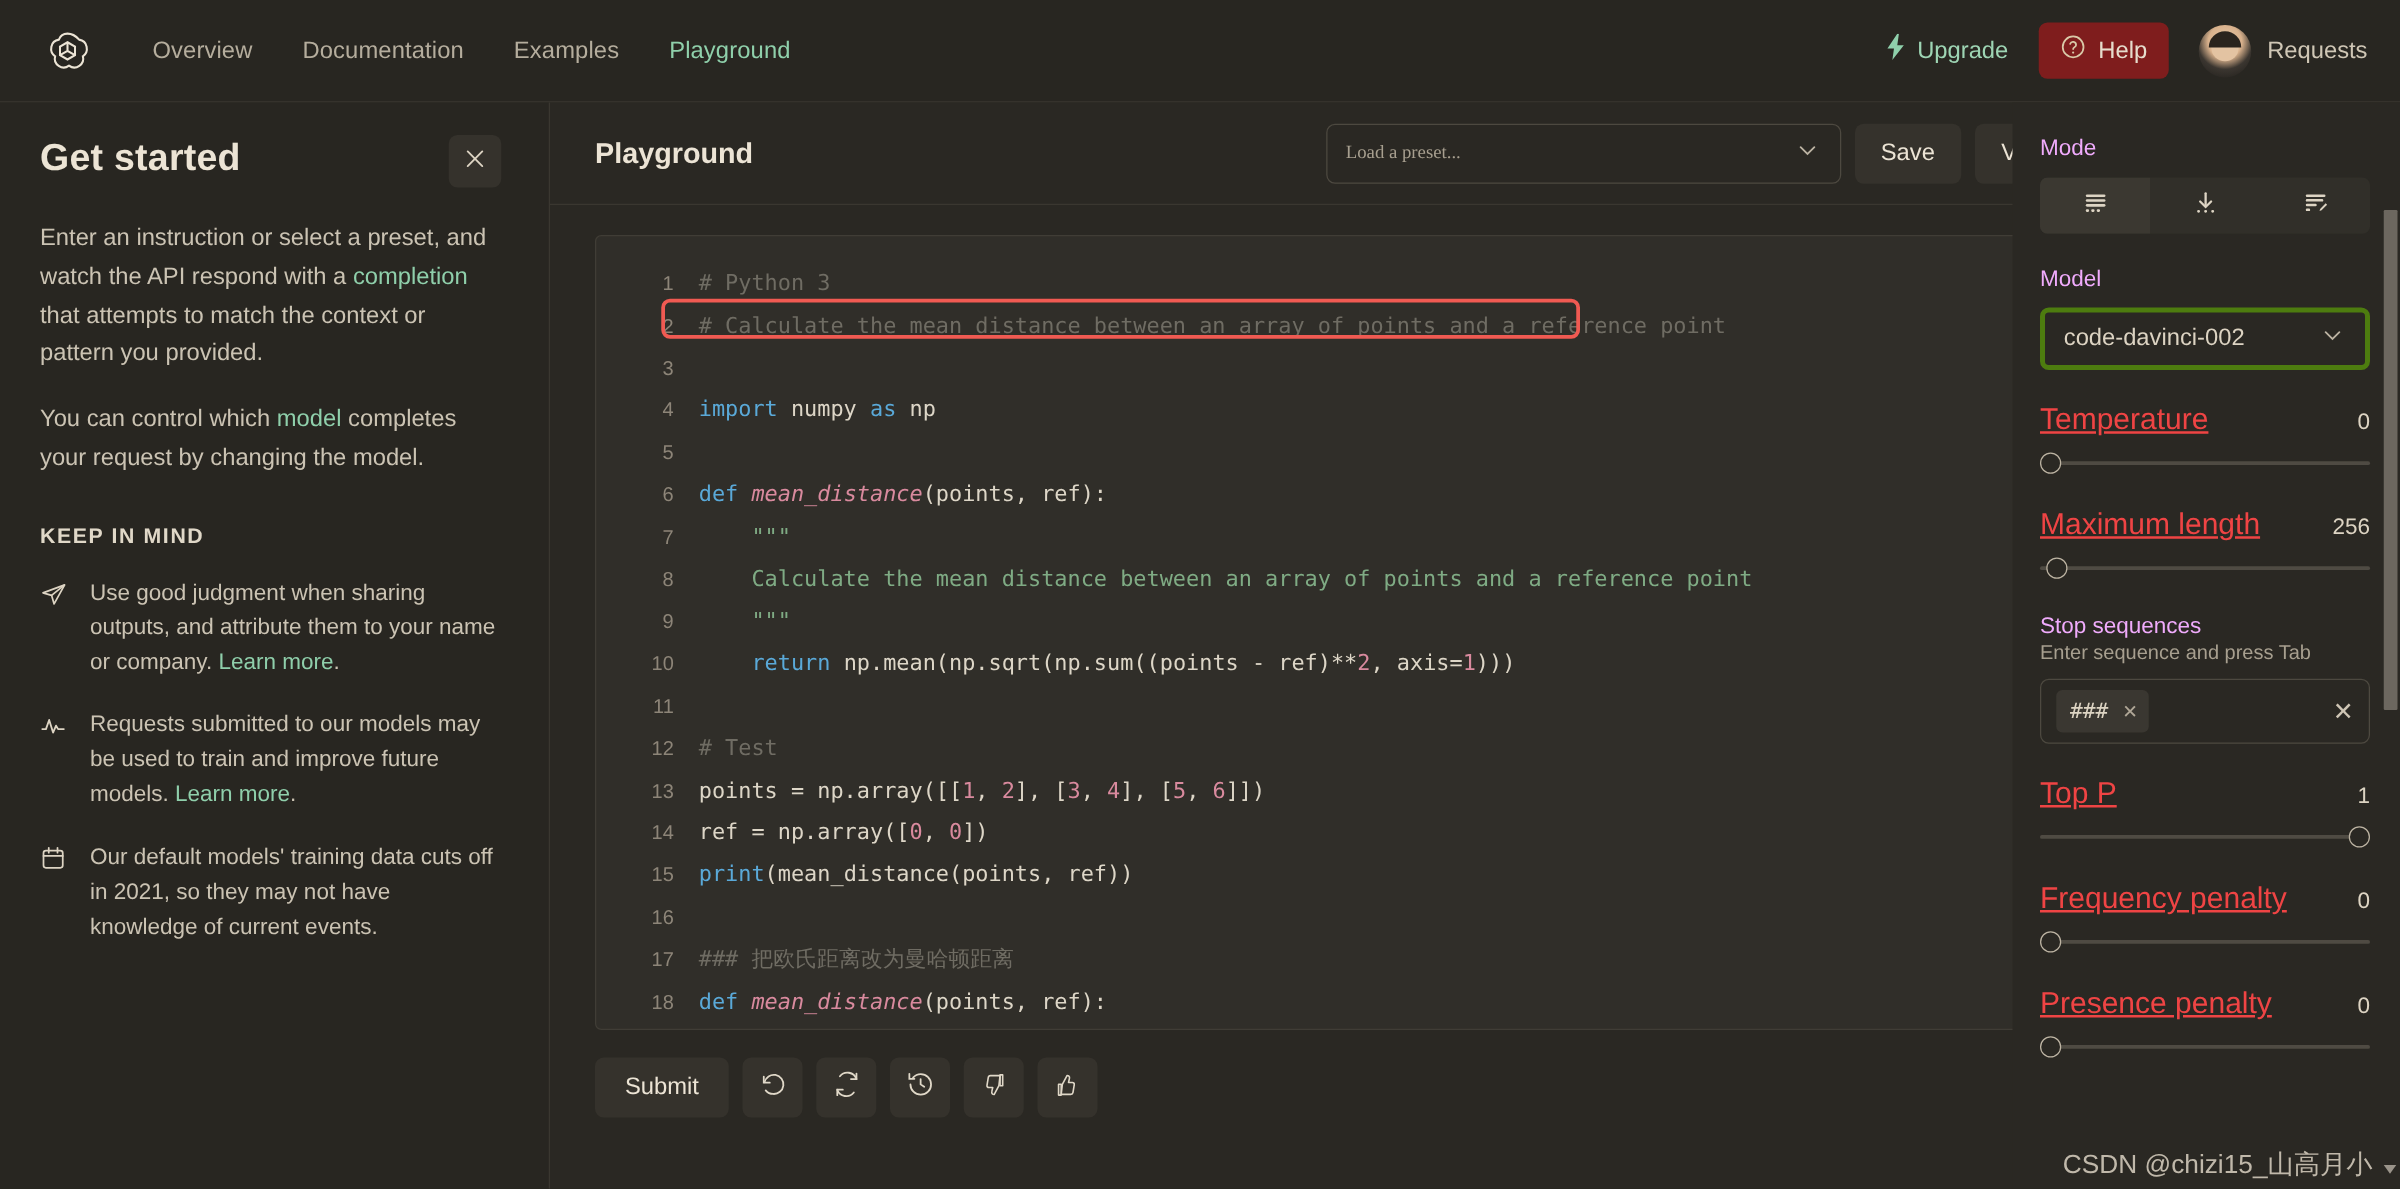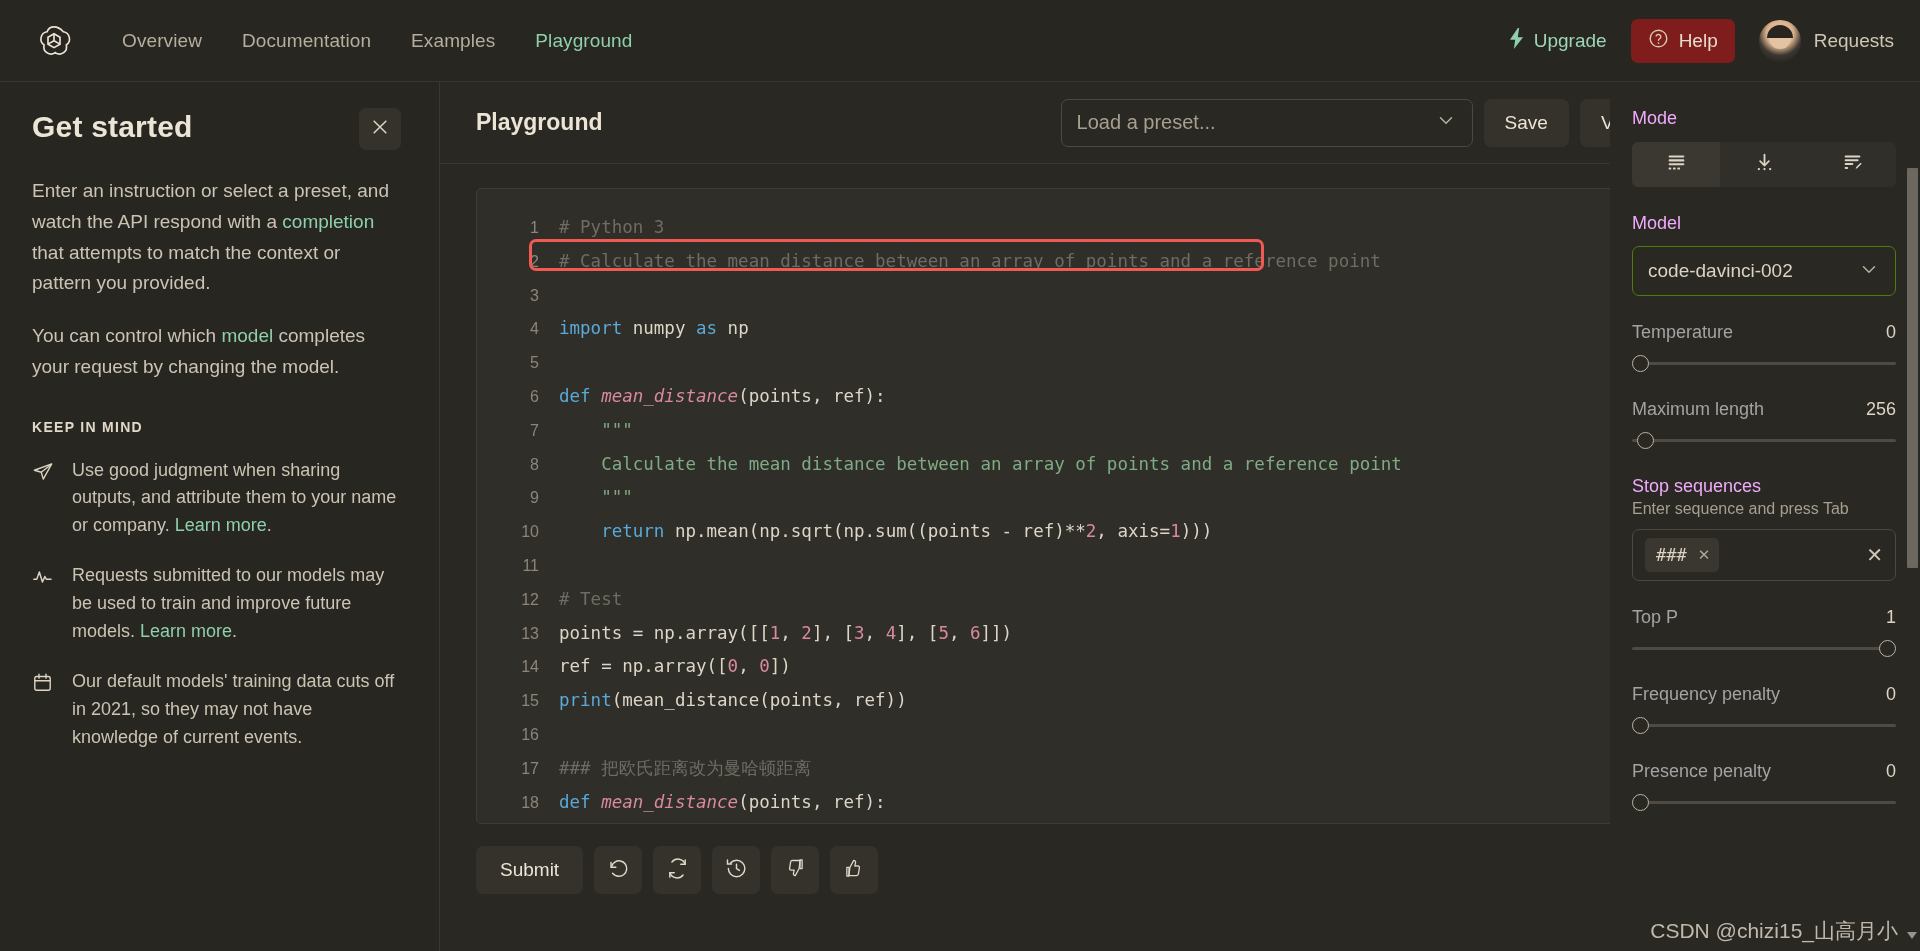--- a/index.html
+++ b/index.html
@@ -62,40 +62,40 @@
   .closebtn {
     width: 42px; height: 42px; border-radius: 7px; background: #35322c;
     display:flex; align-items:center; justify-content:center; cursor: pointer; margin-top: -2px;
   }
   .gs-p {
     margin-top: 26px; font-size: 19px; line-height: 1.62; color: #cbc3b3;
   }
   .gs-p + .gs-p { margin-top: 22px; }
   .green { color: #8fcfab; }
   .kim-title {
-    margin-top: 36px; font-size: 14px; font-weight: bold; letter-spacing: 1.3px; color: #e0d8c8;
+    margin-top: 36px; font-size: 17px; font-weight: bold; letter-spacing: 1.3px; color: #e0d8c8;
   }
   .kim-item { display: flex; gap: 18px; margin-top: 22px; }
   .kim-icon { flex: none; width: 22px; height: 22px; margin-top: 4px; color: #ddd4c3; }
   .kim-text { font-size: 18px; line-height: 1.55; color: #cbc3b3; }
   a.learn { color: #8fcfab; text-decoration: none; }
 
   
   #main { position: absolute; top: 82px; left: 440px; width: 1480px; height: 869px; background: #2a2823; }
   #pgheader {
     height: 82px; display: flex; align-items: center; padding: 0 36px 0 36px;
     border-bottom: 1px solid #3a3730;
   }
   .pg-title { font-size: 23px; font-weight: bold; color: #ece4d5; }
   .pg-tools { margin-left: auto; display: flex; align-items: center; gap: 11px; }
   .preset {
     width: 412px; height: 48px; border: 1px solid #4d4940; border-radius: 7px;
     display: flex; align-items: center; padding: 0 15px; cursor: pointer; background: transparent;
   }
-  .preset span { font-size: 20px; color: #a79f8f; }
+  .preset span { font-size: 15px; color: #a79f8f; font-family: Liberation Serif, serif; }
   .preset .chev { margin-left: auto; color: #b9b0a0; }
   .tbtn {
     height: 48px; border-radius: 7px; background: #35322c; color: #ece4d5;
     display:flex; align-items:center; justify-content:center; padding: 0 21px;
     font-size: 19px; cursor: pointer; border: none;
   }
   .tbtn.dots { padding: 0 16px; font-size: 21px; letter-spacing: 2px; }
 
   
   #editorwrap { position: relative; padding: 24px 36px 0 36px; }
@@ -154,27 +154,27 @@
   
   #rightpanel {
     position: absolute; top: 82px; right: 0; width: 310px; height: 869px;
     background: #2a2823; padding: 26px 24px 0 22px; overflow: hidden;
   }
   .sec-label { font-size: 18px; color: #f0abfc; }
   .modebar { margin-top: 13px; display: flex; background: #312f29; border-radius: 6px; height: 45px; overflow: hidden; }
   .modebtn { flex: 1; display:flex; align-items:center; justify-content:center; cursor:pointer; color:#ddd4c3; }
   .modebtn.active { background: #3b3831; }
   .selectbox {
-    margin-top: 12px; height: 50px; border: 1px solid #4d7c0f; border-radius: 7px;
+    margin-top: 12px; height: 50px; border: 4px solid #4d7c0f; border-radius: 7px;
     display: flex; align-items: center; padding: 0 15px; cursor: pointer;
   }
   .selectbox span { font-size: 19px; color: #dcd3c2; }
   .selectbox .chev { margin-left: auto; color: #b9b0a0; }
   .prow { margin-top: 26px; display: flex; align-items: baseline; }
-  .prow .pname { font-size: 18px; color: #a3a3a3; }
+  .prow .pname { font-size: 24px; color: #ef4444; text-decoration: underline; }
   .prow .pval { margin-left: auto; font-size: 18px; color: #ddd4c3; }
   .slider { margin-top: 12px; position: relative; height: 18px; }
   .slider .track { position:absolute; top:7px; left:0; right:0; height:3px; background:#4f4b43; border-radius:2px; }
   .slider .knob {
     position:absolute; top:0; width:17px; height:17px; border-radius:50%;
     border: 1.6px solid #bdb4a3; background: #2a2823; cursor: pointer;
   }
   .sub-hint { margin-top: 3px; font-size: 16px; color: #a79f8f; }
   .tagbox {
     margin-top: 11px; min-height: 52px; border: 1px solid #4d4940; border-radius: 7px;

